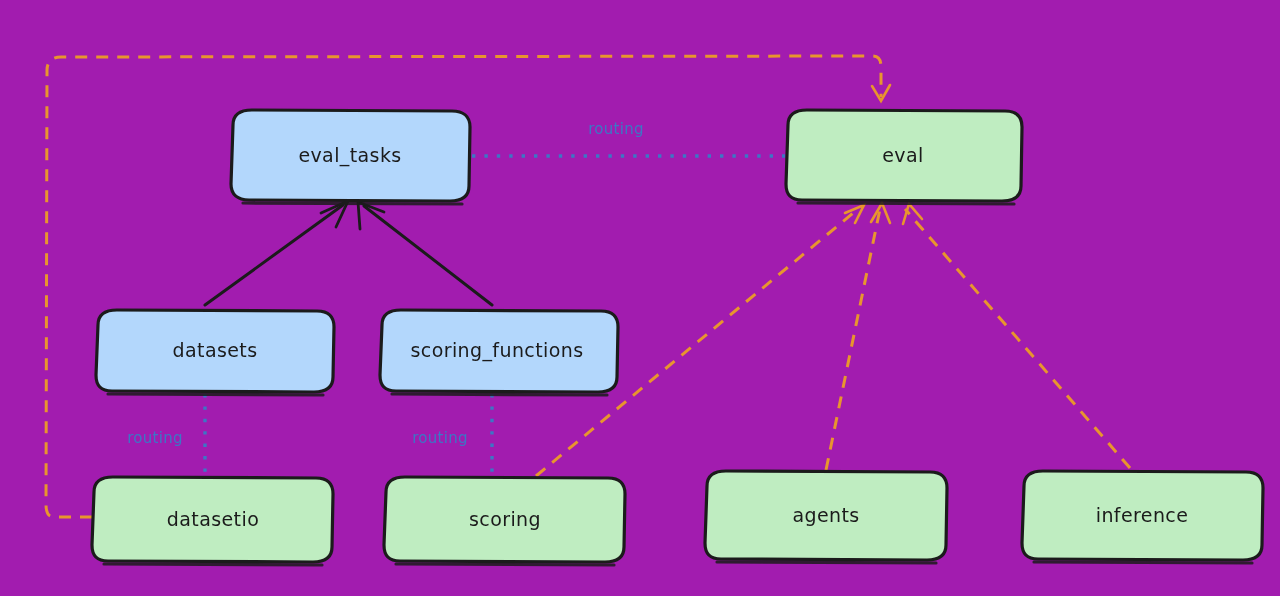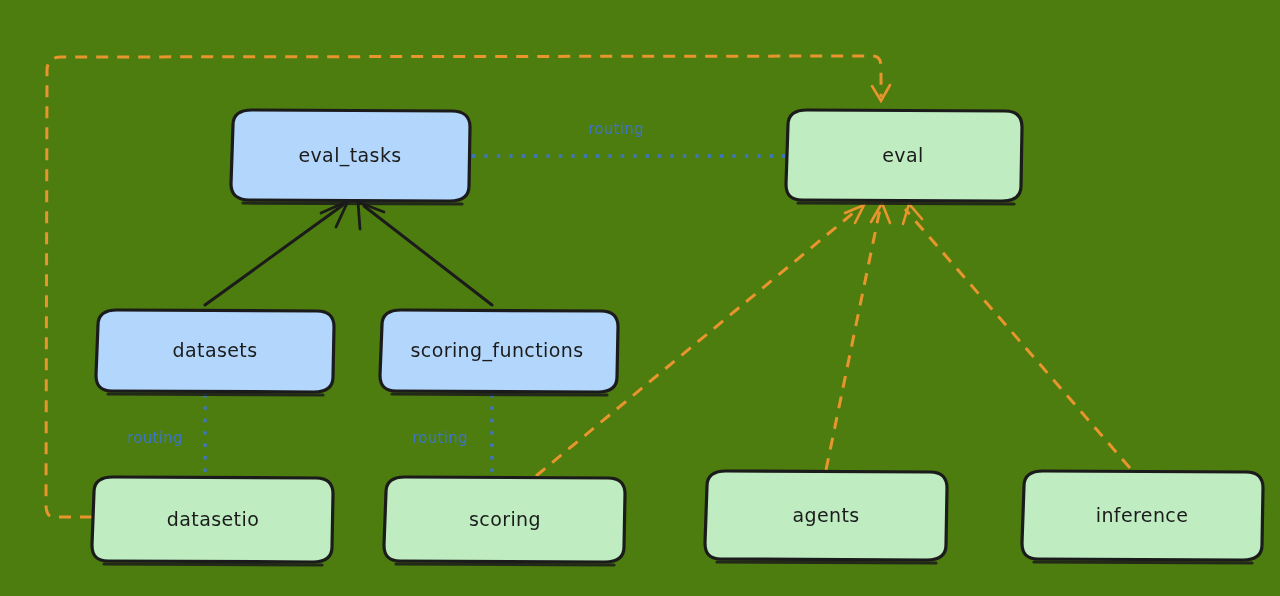--- a/index.html
+++ b/index.html
@@ -10,21 +10,21 @@
   body {
     width: 1280px;
     height: 596px;
     overflow: hidden;
     font-family: "DejaVu Sans", sans-serif;
   }
   #diagram-root {
     position: relative;
     width: 1280px;
     height: 596px;
-    background: #4d7c0f;
+    background: #a21caf;
   }
   svg#diagram-svg {
     display: block;
     width: 1280px;
     height: 596px;
   }
   .node-label {
     font-family: "DejaVu Sans", sans-serif;
     font-size: 19px;
     fill: #1b1b1b;

